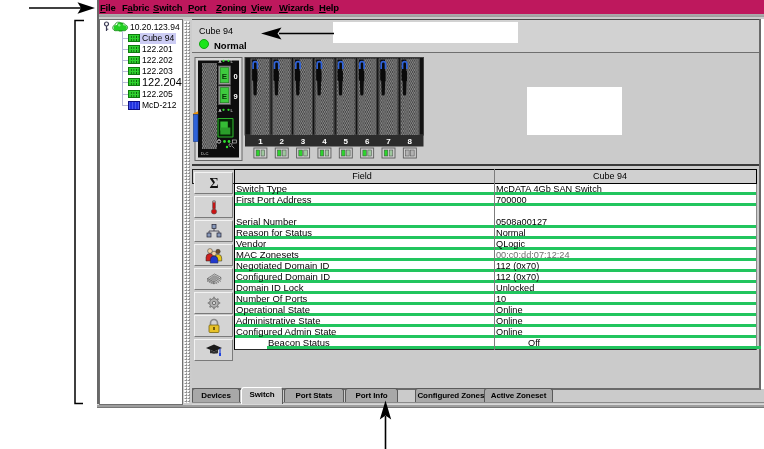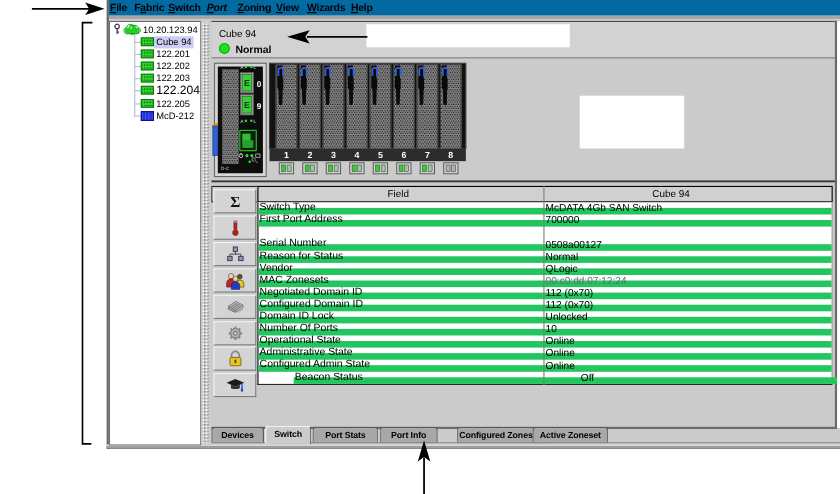--- a/index.html
+++ b/index.html
@@ -1,21 +1,21 @@
 <!DOCTYPE html>
 <html><head>
 <meta charset="utf-8">
 <style>
   html,body{margin:0;padding:0;background:#fff;}
   body{width:764px;height:449px;position:relative;overflow:hidden;
        font-family:"Liberation Sans",sans-serif;}
   .abs{position:absolute;}
   #app{left:97px;top:0;width:667px;height:408px;background:#cbcbcb;
        border-left:2px solid #686868;box-sizing:border-box;}
-  #menubar{left:99px;top:0;width:665px;height:14px;background:#0369a1;}
+  #menubar{left:99px;top:0;width:665px;height:14px;background:#be185d;}
   .mi{position:absolute;top:2px;font-size:9.5px;font-weight:bold;color:#000;letter-spacing:-0.2px;}
   .mi u{text-decoration:underline;}
   #menushadow{left:99px;top:14px;width:665px;height:3px;
       background:linear-gradient(#adadad,#9c9c9c);}
   
   #treewrap{left:99px;top:19px;width:84px;height:386px;background:#fff;
       border:1px solid #6f6f6f;box-sizing:border-box;}
   #divider{left:183px;top:19px;width:9px;height:386px;background:#cccccc;}
   #divider .bumps{position:absolute;left:1px;top:2px;width:6px;height:382px;
       background-image:radial-gradient(circle at 1px 1px,#ffffff 0.7px,transparent 0.9px),
@@ -31,21 +31,21 @@
       background:#1ae51a;border:1px solid #11a511;box-sizing:border-box;}
   #titlebar .t2{position:absolute;left:22px;top:20px;font-size:9.5px;font-weight:bold;color:#000;}
   
   #tblhead{left:234px;top:169px;width:523px;height:15px;background:#d0d0d0;
       border:1px solid #000;box-sizing:border-box;font-size:9px;color:#000;}
   #tblhead .h1{position:absolute;left:-3px;top:1px;width:260px;text-align:center;}
   #tblhead .h2{position:absolute;left:261px;top:1px;width:228px;text-align:center;}
   #tblbody{left:234px;top:184px;width:523px;height:166px;background:#fff;
       border-left:1px solid #000;border-right:1px solid #8a8a8a;border-bottom:1px solid #2a2a2a;
       box-sizing:border-box;}
-  .trow{position:absolute;left:0;width:521px;height:11px;border-bottom:6px solid #22c55e;
+  .trow{position:absolute;left:0;width:521px;height:11px;border-bottom:3px solid #22c55e;
       box-sizing:border-box;font-size:9.5px;line-height:10px;color:#000;white-space:nowrap;}
   .trow .f{position:absolute;left:1px;top:0;}
   .trow .v{position:absolute;left:261px;top:0;font-size:9.2px;}
   #colsep{left:494px;top:169px;width:1px;height:181px;background:#7d7d7d;}
   
   .tbtn{position:absolute;left:194px;width:39px;height:22px;background:#d4d4d4;
       border-top:1px solid #f2f2f2;border-left:1px solid #f2f2f2;
       border-right:1px solid #7a7a7a;border-bottom:1px solid #7a7a7a;box-sizing:border-box;}
   .tbtn svg{position:absolute;left:50%;top:50%;transform:translate(-50%,-50%);}
   
@@ -63,21 +63,21 @@
   #annot{position:absolute;left:0;top:0;width:764px;height:449px;z-index:10;pointer-events:none;}
 </style>
 </head>
 <body>
 <div id="app" class="abs"></div>
 <div id="menushadow" class="abs"></div>
 <div id="menubar" class="abs">
   <span class="mi" style="left:1px;"><u>F</u>ile</span>
   <span class="mi" style="left:23px;">F<u>a</u>bric</span>
   <span class="mi" style="left:54px;"><u>S</u>witch</span>
-  <span class="mi" style="left:89px;font-style:italic;"><u>P</u>ort</span>
+  <span class="mi" style="left:89px;"><u>P</u>ort</span>
   <span class="mi" style="left:117px;"><u>Z</u>oning</span>
   <span class="mi" style="left:152px;"><u>V</u>iew</span>
   <span class="mi" style="left:180px;"><u>W</u>izards</span>
   <span class="mi" style="left:220px;"><u>H</u>elp</span>
 </div>
 
 <div id="rightpanel" class="abs"></div>
 <div id="titlebar" class="abs">
   <span class="t1">Cube 94</span>
   <span class="dot"></span>

